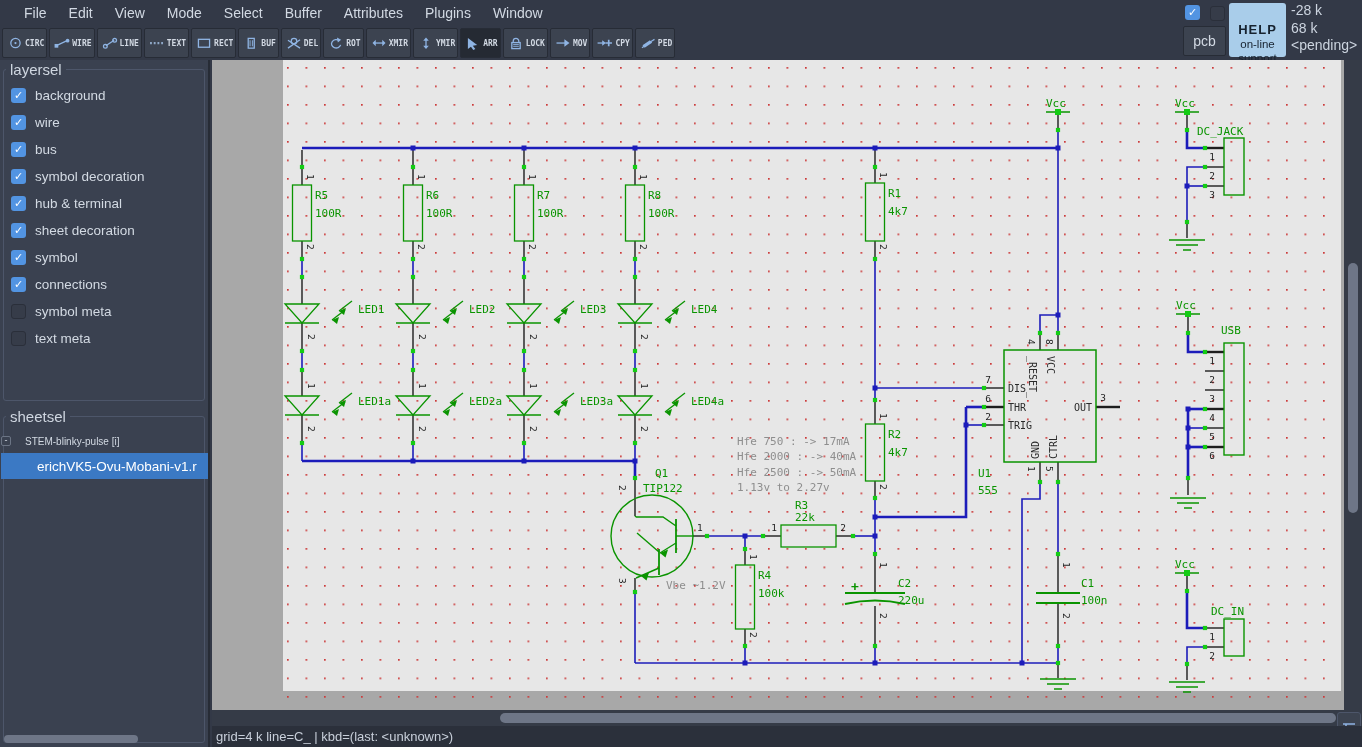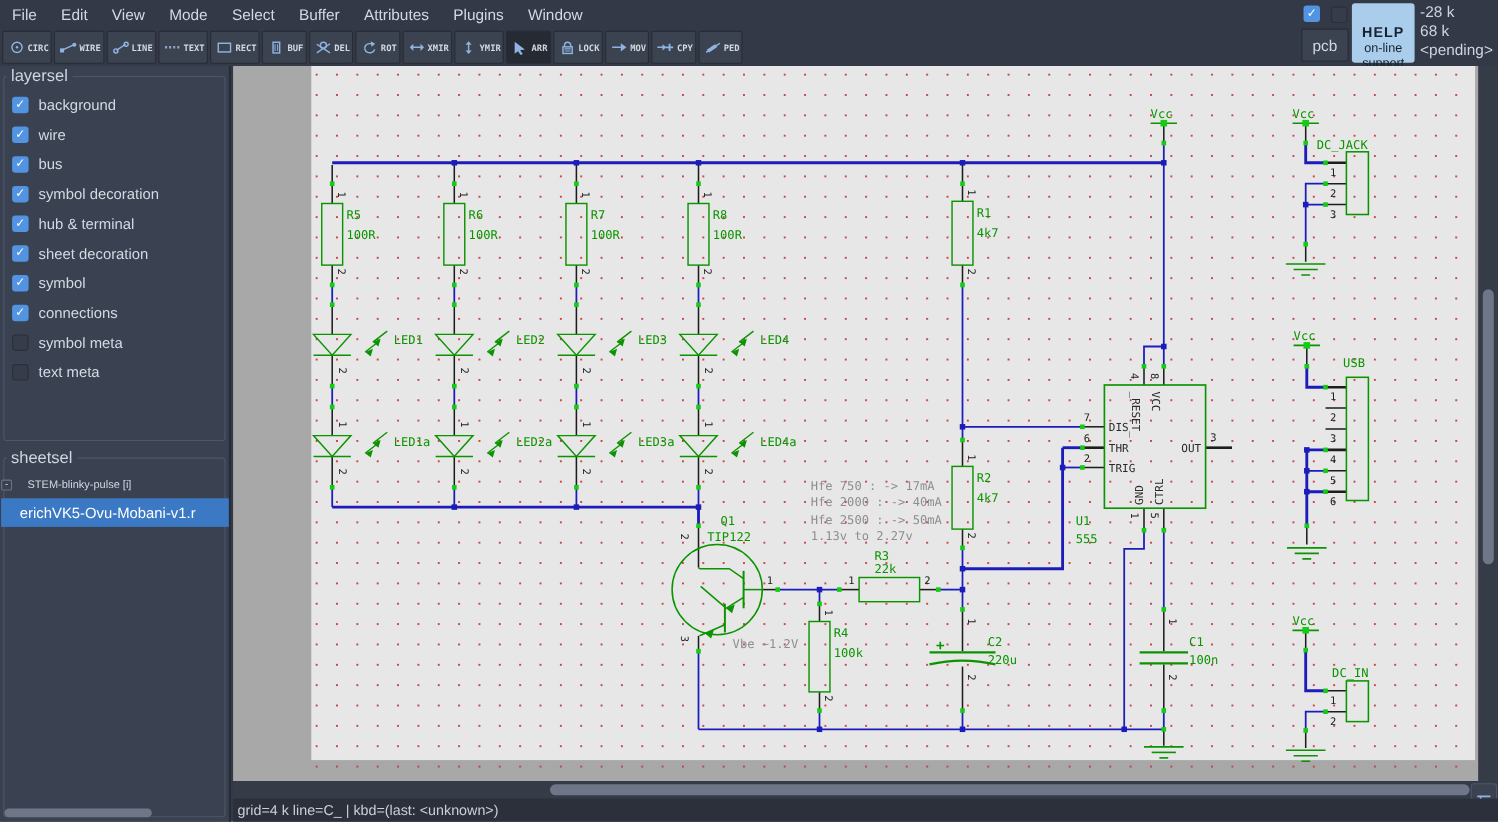--- a/index.html
+++ b/index.html
@@ -1,20 +1,20 @@
 <!DOCTYPE html>
 <html><head>
 <meta charset="utf-8">
 <style>
   html,body{margin:0;padding:0}
   body{width:1362px;height:747px;overflow:hidden;position:relative;background:#333947;
        font-family:"Liberation Sans",sans-serif;-webkit-font-smoothing:antialiased}
   
   #topbar{position:absolute;left:0;top:0;width:1362px;height:60px;background:#333947}
-  #menubar{position:absolute;left:0;top:0;height:27px;display:flex;align-items:center;padding-left:0}
+  #menubar{position:absolute;left:0;top:0;height:27px;display:flex;align-items:center;padding-left:13px}
   .menu-item{color:#d2d9e3;font-size:14px;padding:0 11px;height:27px;line-height:27px;cursor:default}
   #toolbar{position:absolute;left:2px;top:28px;display:flex;gap:2px}
   .tb-btn{min-width:33px;height:30px;background:#3c4350;border:1px solid #272c36;border-radius:2px;
           display:flex;flex-direction:row;align-items:center;justify-content:center;box-sizing:border-box;padding:1px 2px}
   .tb-btn.active{background:#252a33}
   .tb-btn svg{width:20px;height:13px;display:block}
   .tb-label{font-size:8px;line-height:8px;color:#d2d9e3;font-family:"DejaVu Sans Mono",monospace;font-weight:bold;margin-top:1px}
   
   .cb{width:15px;height:15px;border-radius:3px;background:#5294e2;display:flex;align-items:center;justify-content:center;
       color:#fff;font-size:11px;line-height:15px}
@@ -35,21 +35,21 @@
   #layersel-group{top:9px;height:332px}
   #sheetsel-group{top:356px;height:327px}
   .layer-row{display:flex;align-items:center;height:27px;padding-left:7px}
   #layers{padding-top:12px}
   .layer-label{margin-left:9px;color:#d3dae3;font-size:13.5px}
   #tree-root-row{position:absolute;left:0;top:14px;height:20px;display:flex;align-items:center;width:100%}
   .expander{width:10px;height:10px;border:1px solid #6b7484;border-radius:2px;box-sizing:border-box;margin-left:0;
             color:#d3dae3;font-size:9px;line-height:7px;text-align:center;background:#3a4150;position:absolute;left:-3px}
   #tree-root-label{margin-left:21px;color:#d3dae3;font-size:10px}
   #tree-sel-row{position:absolute;left:-3px;top:36px;width:207px;height:26px;background:#3b79c4;display:flex;align-items:center}
-  #tree-sel-label{margin-left:17px;color:#fff;font-size:13.5px;white-space:nowrap;overflow:hidden}
+  #tree-sel-label{margin-left:36px;color:#fff;font-size:13.5px;white-space:nowrap;overflow:hidden}
   #sidebar-hscroll-thumb{position:absolute;left:4px;top:675px;width:134px;height:8px;border-radius:4px;background:#6e7687}
   
   #canvas{position:absolute;left:212px;top:60px;width:1132px;height:650px;background:#a8a8a8;overflow:hidden}
   #vscroll{position:absolute;left:1344px;top:60px;width:18px;height:650px;background:#353b47}
   #vscroll .thumb{position:absolute;left:4px;top:203px;width:10px;height:250px;border-radius:5px;background:#6e7687}
   #hscroll{position:absolute;left:212px;top:710px;width:1150px;height:16px;background:#353b47}
   #hscroll .thumb{position:absolute;left:288px;top:3px;width:836px;height:10px;border-radius:5px;background:#6e7687}
   #corner-btn{position:absolute;left:1337px;top:712px;width:24px;height:31px;background:#3c4350;border:1px solid #4d566a;
               border-radius:3px;box-sizing:border-box;display:flex;align-items:center;justify-content:center}
   #statusbar{position:absolute;left:212px;top:726px;width:1150px;height:21px;background:#2b303b;color:#c8cfda;

